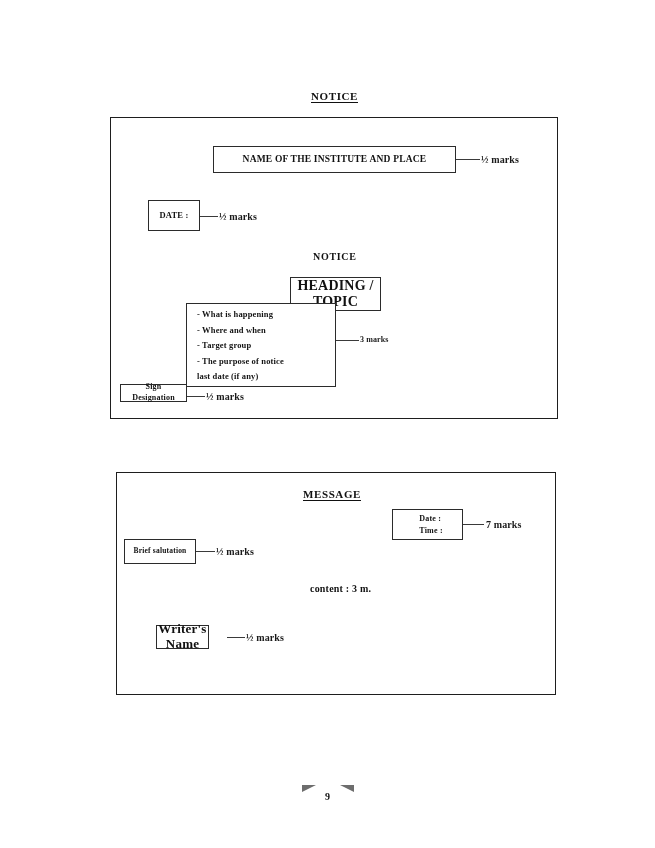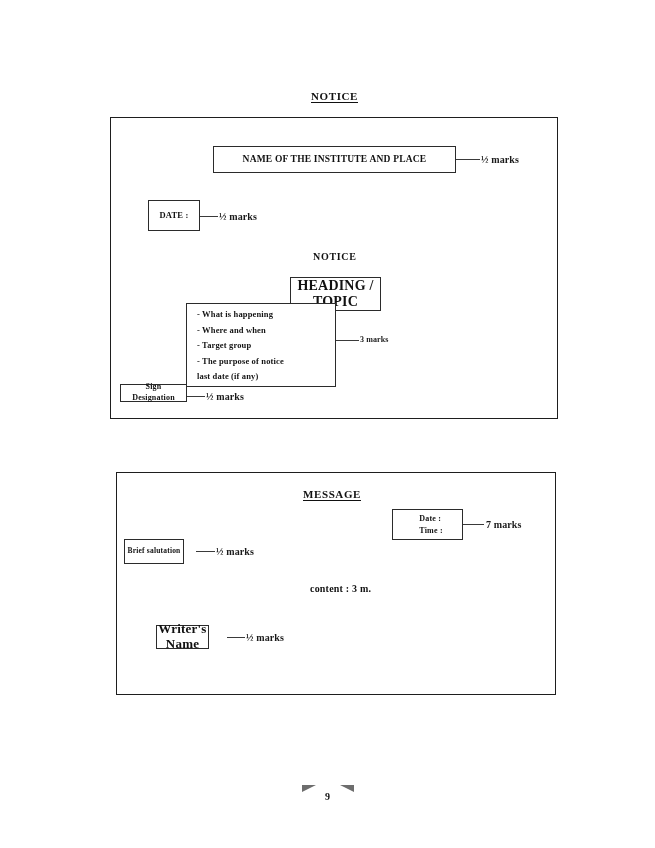--- a/index.html
+++ b/index.html
@@ -205,21 +205,21 @@
 
   <div class="fbox" style="left:392px; top:509px; width:71px; height:31px;">
     <span class="twoline">
       <span>Date :</span><br>
       <span>Time :</span>
     </span>
   </div>
   <div class="leader" style="left:463px; top:524px; width:21px;"></div>
   <div class="marks" style="left:486px; top:519px;">7 marks</div>
 
-  <div class="fbox" style="left:124px; top:539px; width:60px; height:25px; font-size:7.5px;">Brief salutation</div>
+  <div class="fbox" style="left:124px; top:539px; width:72px; height:25px; font-size:7.5px;">Brief salutation</div>
   <div class="leader" style="left:196px; top:551px; width:19px;"></div>
   <div class="marks" style="left:216px; top:546px;">½ marks</div>
 
   <div class="plain-text" style="left:310px; top:583px;">content : 3 m.</div>
 
   <div class="fbox" style="left:156px; top:625px; width:53px; height:24px; font-size:13px;">Writer's Name</div>
   <div class="leader" style="left:227px; top:637px; width:18px;"></div>
   <div class="marks" style="left:246px; top:632px;">½ marks</div>
 
   <div class="footer">

